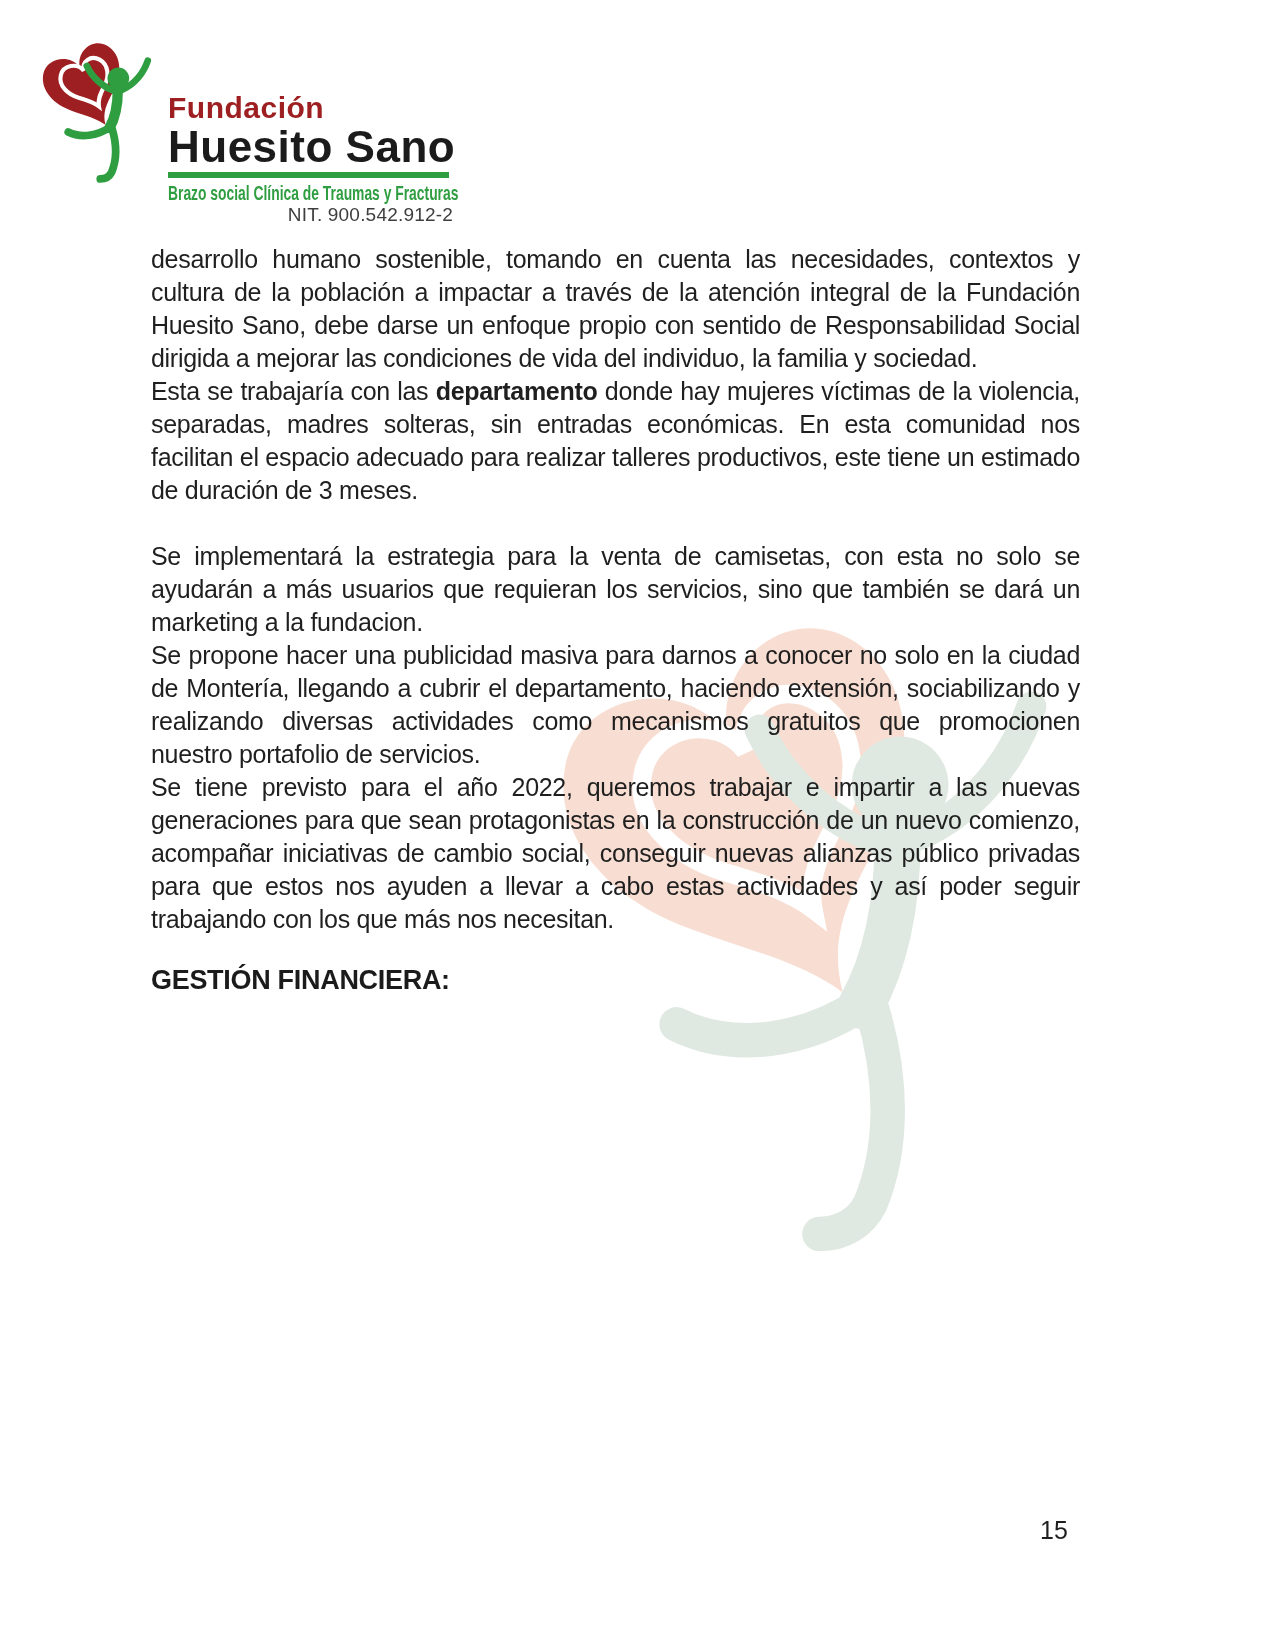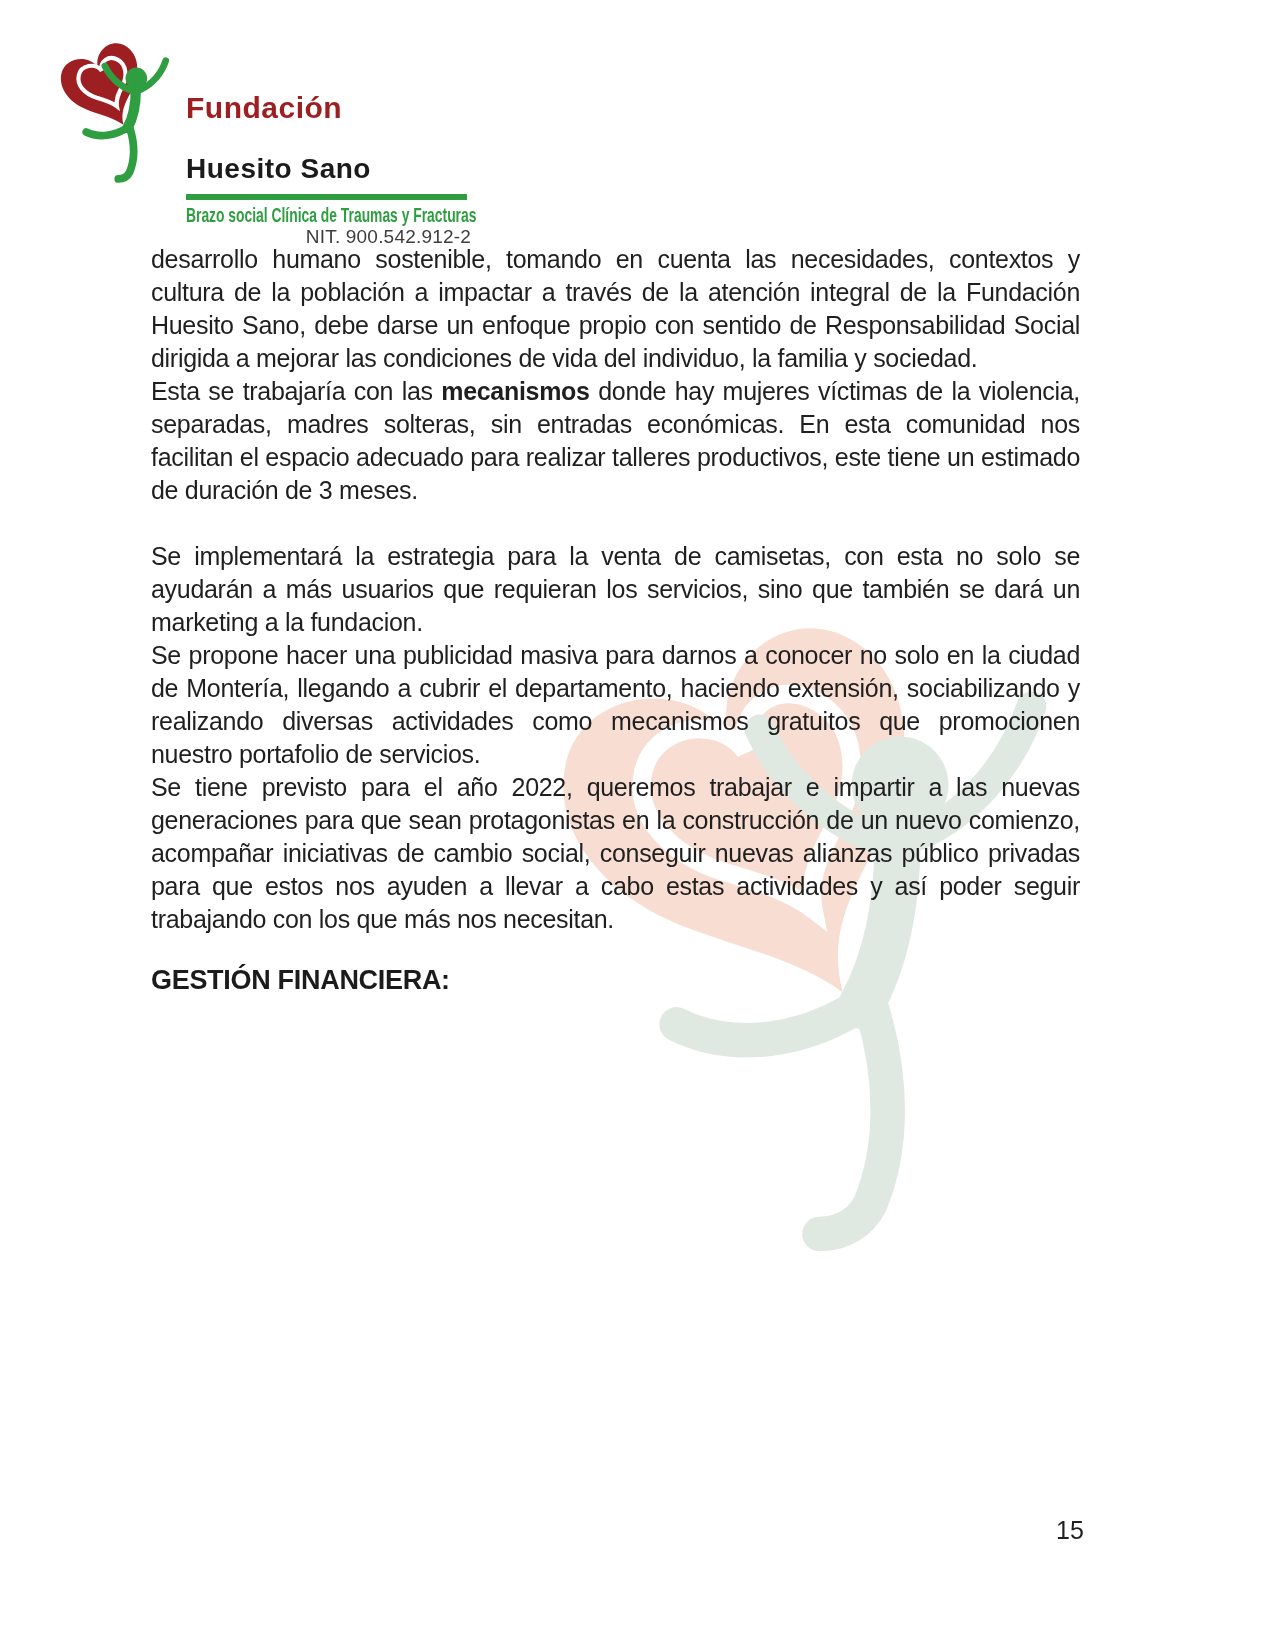--- a/index.html
+++ b/index.html
@@ -20,30 +20,30 @@
   }
   .page{position:relative;width:1275px;height:1650px;background:#fff;}
 
   
   .watermark{
     position:absolute;left:543px;top:596px;width:622px;height:714px;
     z-index:0;pointer-events:none;
   }
 
   
-  .logo-block{position:absolute;left:56px;top:36px;display:flex;z-index:1;}
+  .logo-block{position:absolute;left:38px;top:36px;display:flex;z-index:1;}
   .logo-icon{width:140px;height:160px;flex:0 0 auto;}
   .logo-text{margin-left:-10px;margin-top:56px;}
   .org-line1{
     font-size:30px;font-weight:700;color:var(--brand-red);
     letter-spacing:.5px;line-height:32px;
   }
   .org-line2{
-    font-size:28px;font-weight:700;color:var(--heading-black);
-    line-height:46px;letter-spacing:.5px;white-space:nowrap;margin-top:22px;
+    font-size:44px;font-weight:700;color:var(--heading-black);
+    line-height:46px;letter-spacing:.5px;white-space:nowrap;
   }
   .green-rule{width:281px;height:6px;background:var(--brand-green);margin-top:2px;}
   .tagline{margin-top:3px;height:22px;white-space:nowrap;}
   .tagline span{
     display:inline-block;transform:scaleX(.66);transform-origin:left center;
     font-size:21px;font-weight:700;color:var(--brand-green);white-space:nowrap;
   }
   .nit{
     width:285px;text-align:right;font-size:19px;color:var(--nit-gray);
     margin-top:1px;letter-spacing:.2px;
@@ -62,21 +62,21 @@
   .para.gap{margin-bottom:33px;}
   .fin-heading{
     font-size:27px;font-weight:700;color:var(--heading-black);
     letter-spacing:-0.3px;margin-top:28px;margin-bottom:24px;line-height:33px;
   }
   .fin-intro{margin-bottom:0;}
 
   
   .page-number{
     position:absolute;left:1040px;top:1516px;width:60px;z-index:1;
-    font-size:25px;color:#1f1f1f;text-align:center;
+    font-size:25px;color:#1f1f1f;text-align:left;
   }
 </style>
 </head>
 <body>
 
 <div class="page">
 
   <svg class="watermark" viewBox="0 0 270 310" aria-hidden="true">
     <g transform="rotate(-24 98 100)">
       <path d="M98 56 C90 24 46 14 28 40 C10 66 22 102 50 128 C70 147 88 161 98 179 C102 155 116 143 138 126 C168 103 182 67 164 41 C146 15 106 24 98 56 Z" style="fill:var(--watermark-pink)"></path>
@@ -114,21 +114,21 @@
       <div class="tagline">
         <span>Brazo social Clínica de Traumas y Fracturas</span>
       </div>
       <div class="nit">NIT. 900.542.912-2</div>
     </div>
   </header>
 
   <main class="content">
     <div>
         <p class="para"><span>desarrollo humano sostenible, tomando en cuenta las necesidades, contextos y cultura de la población a impactar a través de la atención integral de la Fundación Huesito Sano, debe darse un enfoque propio con sentido de Responsabilidad Social dirigida a mejorar las condiciones de vida del individuo, la familia y sociedad.</span></p>
-        <p class="para gap"><span>Esta se trabajaría con las </span><span class="b">mecanismos</span><span> donde hay mujeres víctimas de la violencia, separadas, madres solteras, sin entradas económicas. En esta comunidad nos facilitan el espacio adecuado para realizar talleres productivos, este tiene un estimado de duración de 3 meses.</span></p>
+        <p class="para gap"><span>Esta se trabajaría con las </span><span class="b">departamento</span><span> donde hay mujeres víctimas de la violencia, separadas, madres solteras, sin entradas económicas. En esta comunidad nos facilitan el espacio adecuado para realizar talleres productivos, este tiene un estimado de duración de 3 meses.</span></p>
         <p class="para"><span>Se implementará la estrategia para la venta de camisetas, con esta no solo se ayudarán a más usuarios que requieran los servicios, sino que también se dará un marketing a la fundacion.</span></p>
         <p class="para"><span>Se propone hacer una publicidad masiva para darnos a conocer no solo en la ciudad de Montería, llegando a cubrir el departamento, haciendo extensión, sociabilizando y realizando diversas actividades como mecanismos gratuitos que promocionen nuestro portafolio de servicios.</span></p>
         <p class="para"><span>Se tiene previsto para el año 2022, queremos trabajar e impartir a las nuevas generaciones para que sean protagonistas en la construcción de un nuevo comienzo, acompañar iniciativas de cambio social, conseguir nuevas alianzas público privadas para que estos nos ayuden a llevar a cabo estas actividades y así poder seguir trabajando con los que más nos necesitan.</span></p>
       </div>
     <h2 class="fin-heading">GESTIÓN FINANCIERA:</h2>
   </main>
 
   <div class="page-number">15</div>
 
 </div>

